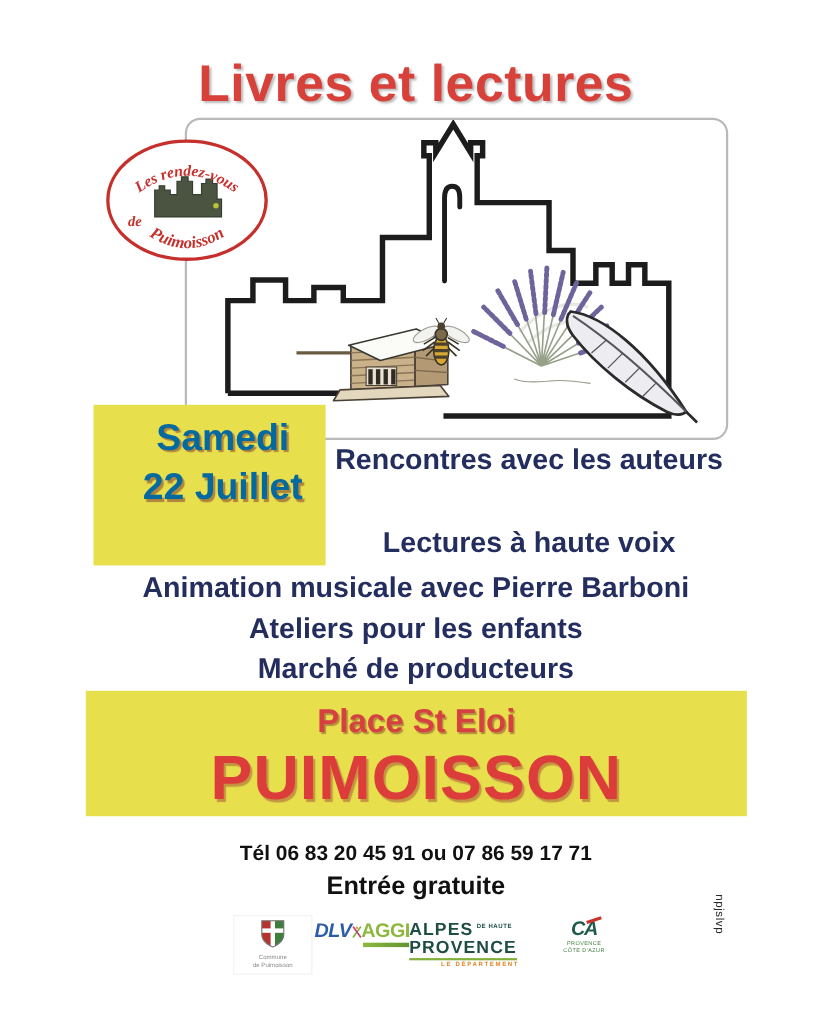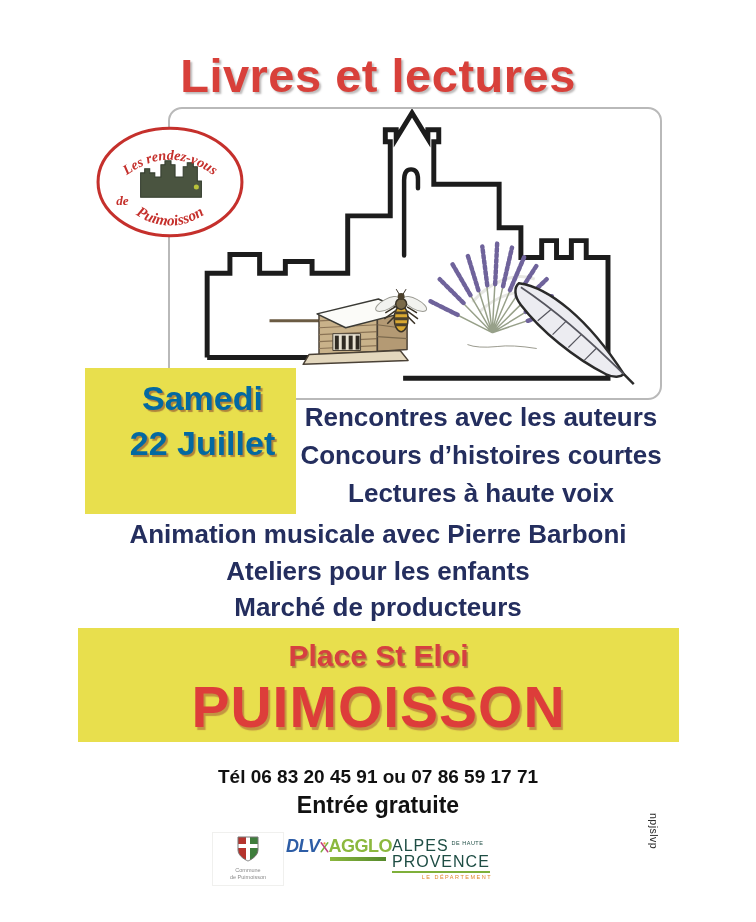--- a/index.html
+++ b/index.html
@@ -43,21 +43,21 @@
   .sponsors{position:absolute;left:0;top:828px;width:756px;height:64px;}
   .sp{position:absolute;background:#fff;}
   .sp-commune{left:212px;top:4px;width:70px;height:52px;border:1px solid #f0f0ee;text-align:center;}
   .sp-commune .lbl{font-size:5.5px;color:#8a8a8a;line-height:6px;margin-top:1px;}
   .sp-dlv{left:286px;top:8px;width:106px;height:44px;}
   .dlv-row{display:flex;align-items:center;justify-content:center;}
   .dlv-t{font-size:18px;font-weight:bold;font-style:italic;color:#2d5da6;letter-spacing:-.5px;}
   .agglo-t{font-size:18px;font-weight:bold;color:#8cb83e;letter-spacing:-.5px;}
   .dlv-bar{width:56px;height:4px;margin:0 0 0 44px;
     background:linear-gradient(90deg,#8cb83e,#55892c);}
-  .sp-alpes{left:392px;top:10px;width:100px;height:44px;font-weight:normal;color:#1e4d44;}
+  .sp-alpes{left:372px;top:10px;width:100px;height:44px;font-weight:bold;color:#1e4d44;}
   .alpes-l1{display:flex;align-items:flex-start;}
   .alpes-big{font-size:16px;letter-spacing:1px;line-height:15px;}
   .alpes-small{font-size:5.5px;margin-left:3px;margin-top:2px;letter-spacing:.5px;}
   .alpes-l2{font-size:16px;letter-spacing:1px;line-height:16px;
     border-bottom:2px solid #7fb03a;display:inline-block;padding-bottom:1px;}
   .alpes-l3{font-size:5.5px;color:#e0862c;letter-spacing:1.5px;text-align:right;margin-top:1px;}
   .sp-ca{left:502px;top:6px;width:58px;height:50px;text-align:center;}
   .ca-mark{position:relative;display:inline-block;font-size:18px;font-weight:bold;
     font-style:italic;color:#1f5a4d;letter-spacing:-1px;}
   .ca-slash{position:absolute;right:-4px;top:1px;width:14px;height:3px;background:#c8342c;
@@ -151,21 +151,20 @@
       </g>
     </svg>
   </div>
 
   <div class="datebox">
     <div>Samedi</div>
     <div>22 Juillet</div>
   </div>
 
   <div class="act r" style="top:402px">Rencontres avec les auteurs</div>
-  <div class="act r" style="top:440px">Concours d’histoires courtes</div>
   <div class="act r" style="top:478px">Lectures à haute voix</div>
   <div class="act f" style="top:519px">Animation musicale avec Pierre Barboni</div>
   <div class="act f" style="top:556px">Ateliers pour les enfants</div>
   <div class="act f" style="top:592px">Marché de producteurs</div>
 
   <div class="banner">
     <div class="place">Place St Eloi</div>
     <div class="city">PUIMOISSON</div>
   </div>
 
@@ -201,17 +200,25 @@
 
     <div class="sp sp-alpes">
       <div class="alpes-l1">
         <span class="alpes-big">ALPES</span>
         <span class="alpes-small">DE HAUTE</span>
       </div>
       <div><span class="alpes-l2">PROVENCE</span></div>
       <div class="alpes-l3">LE DÉPARTEMENT</div>
     </div>
 
+    <div class="sp sp-ca">
+      <div class="ca-mark">
+        <span>CA</span>
+        <span class="ca-slash"></span>
+      </div>
+      <div class="ca-sub">PROVENCE</div>
+      <div class="ca-sub">CÔTE D'AZUR</div>
+    </div>
   </div>
 
   <div class="printmark">npjslvp</div>
 
 </div>
 
 </body></html>

